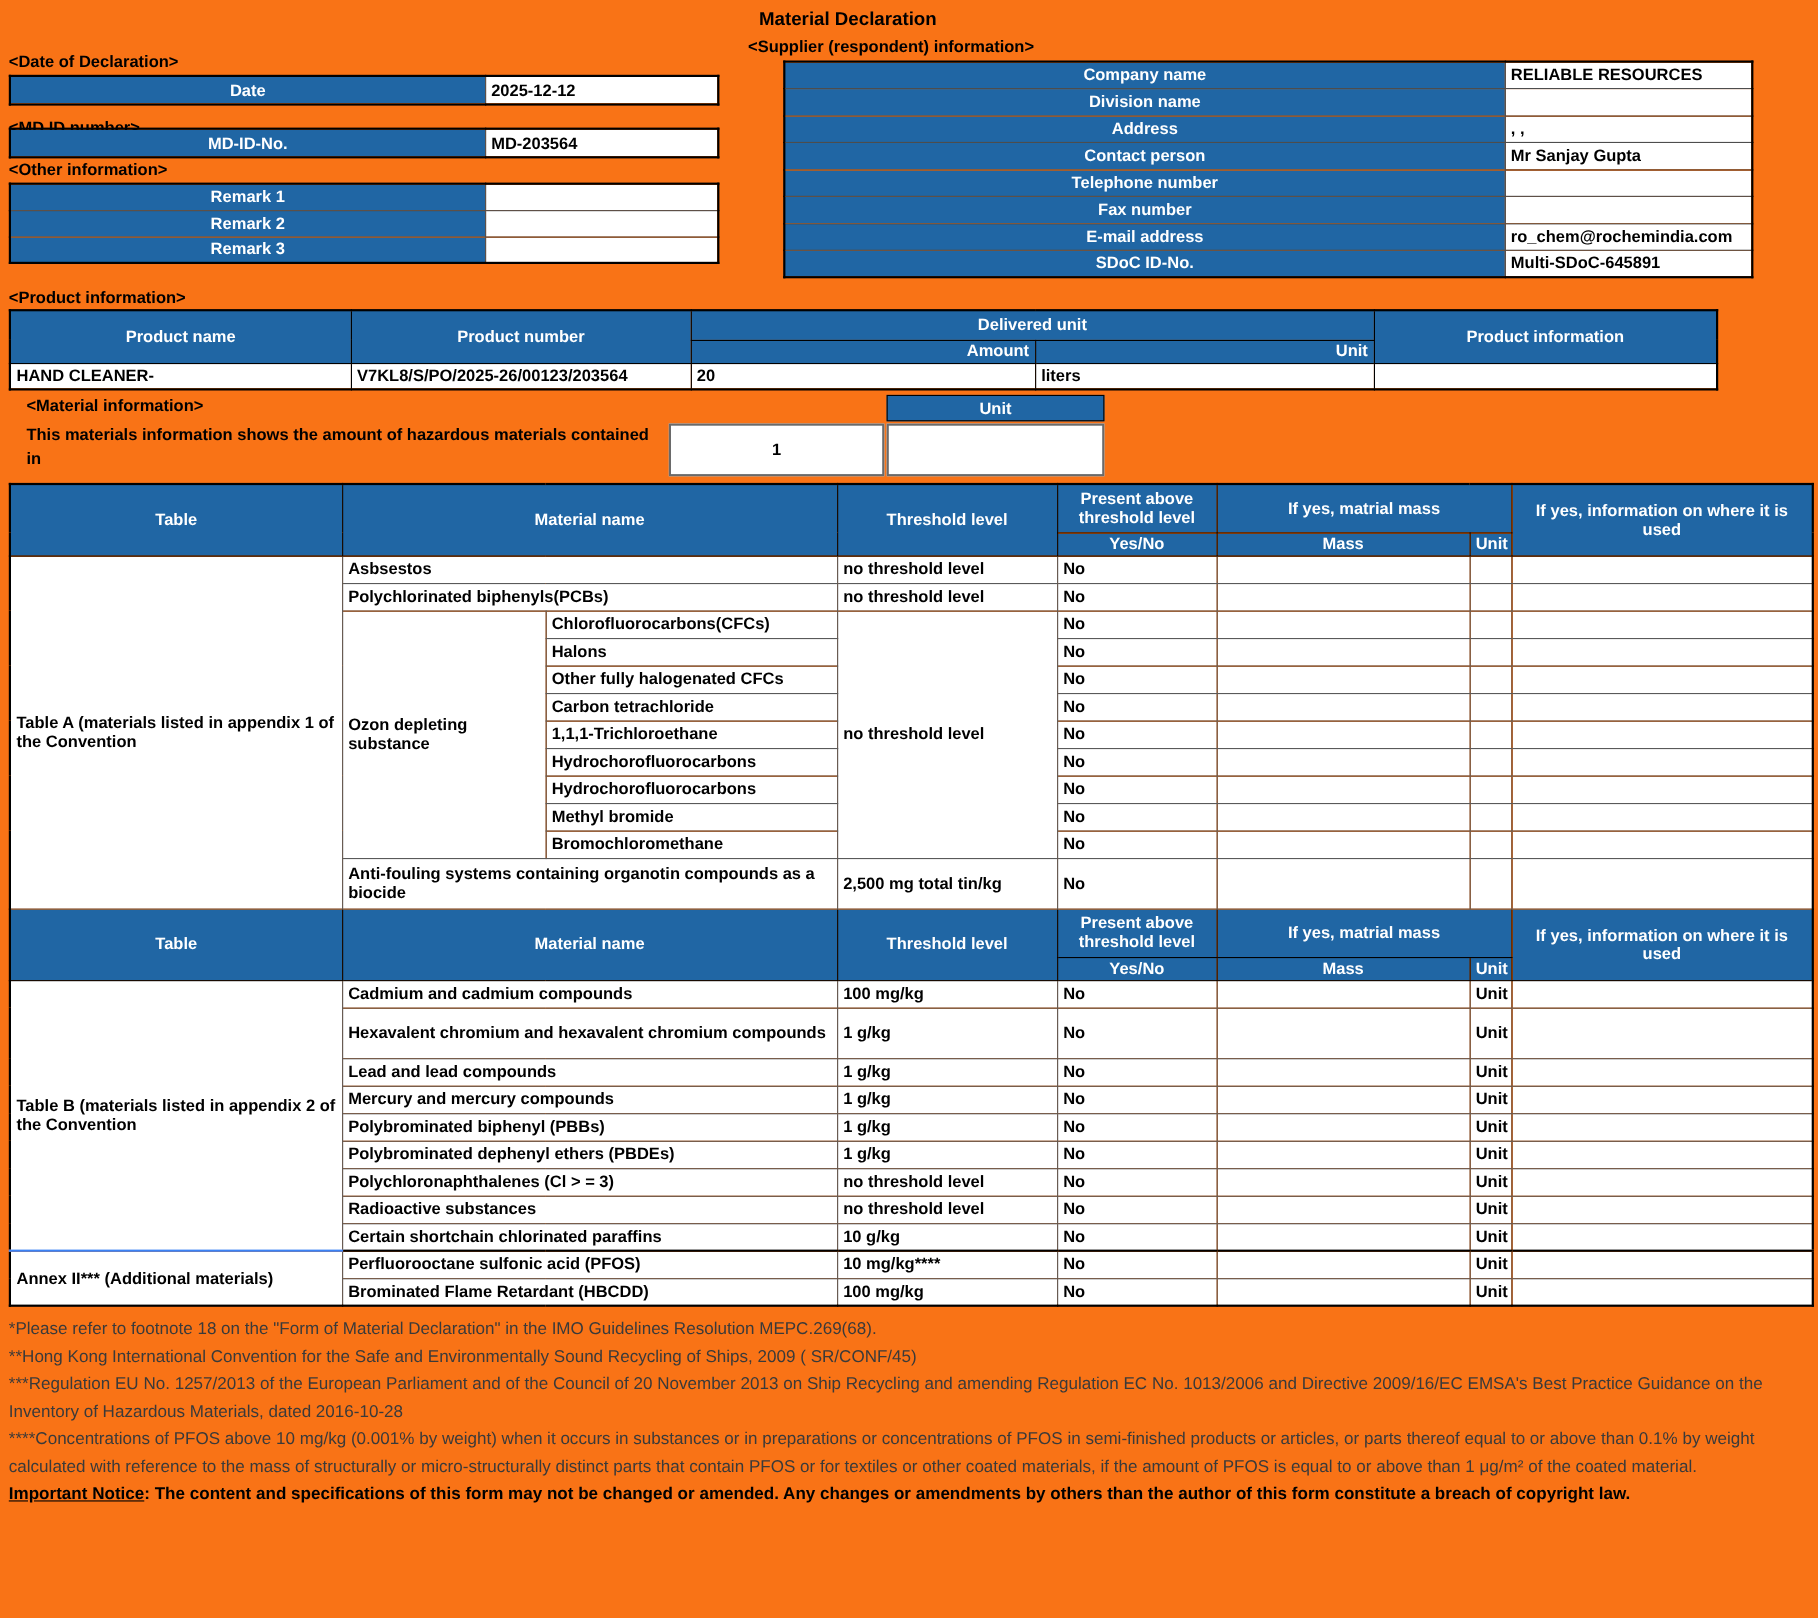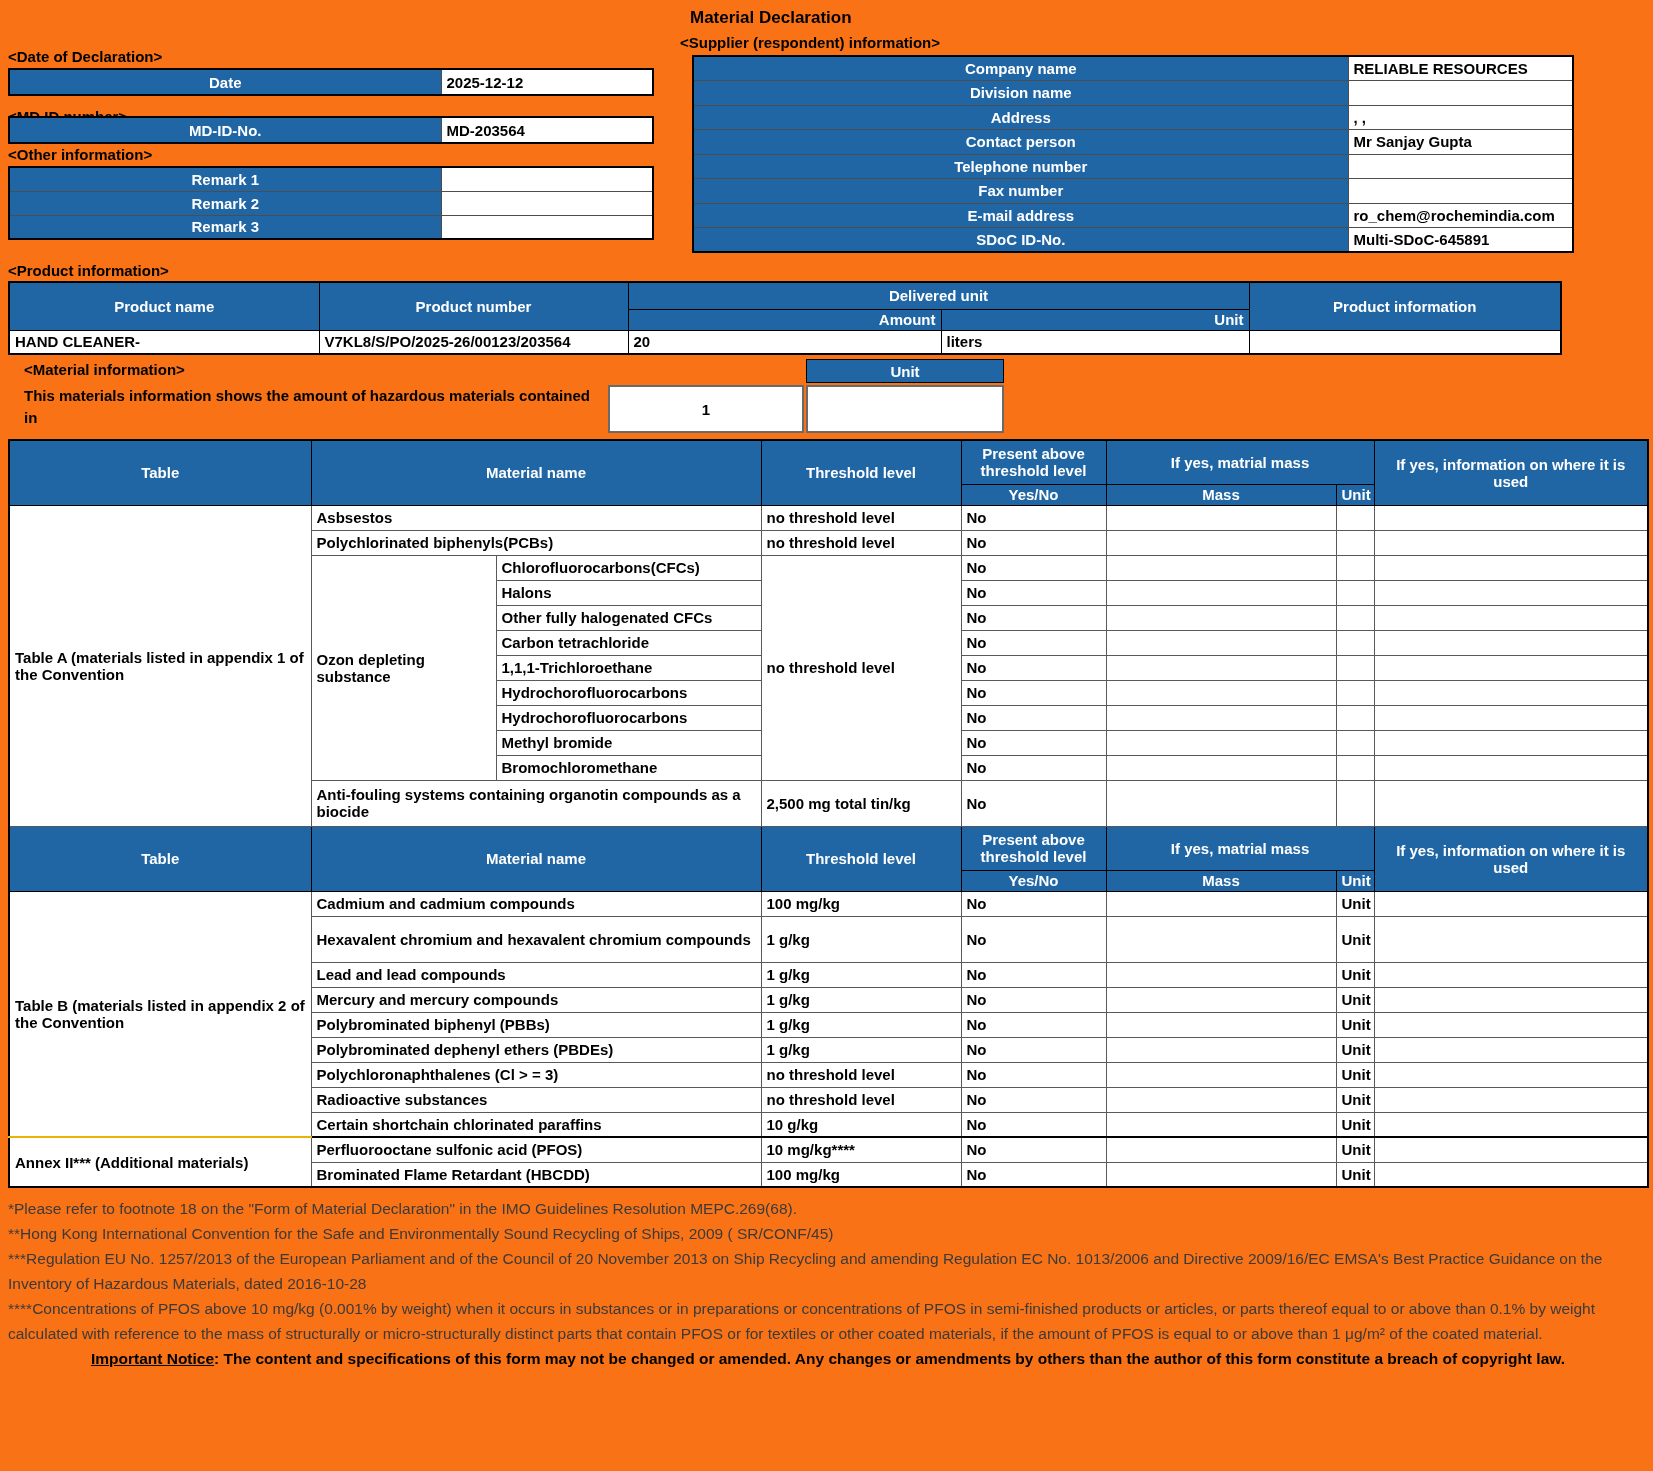--- a/index.html
+++ b/index.html
@@ -46,21 +46,21 @@
   .main tr.hrow1 { height: 44px; }
   .main tr.hrow2 { height: 21px; }
   .main tr.tall { height: 46px; border-radius: 17px; }
   .ctr { text-align: left; margin-top: 39px; }
   .tlabel { vertical-align: middle; text-align: left; }
   .thick-top > td { border-top: 2px solid #000; }
 
   
   .footnotes { margin: 8px 0 0 8px; width: 1640px; font-size: 15.5px; color: #3a3a3a;
                font-weight: normal; line-height: 25px; }
-  .notice { color: #000; font-weight: bold; text-align: center; }
+  .notice { color: #000; font-weight: bold; }
   .notice .ul { text-decoration: underline; }
 </style>
 </head>
 <body>
 
 <div class="page">
 
   <div class="top">
 
     <div class="abs title" style="left:690px; top:8px;">Material Declaration</div>
@@ -109,21 +109,21 @@
         <td class="val"></td>
       </tr>
       <tr>
         <td class="blue">Remark 3</td>
         <td class="val"></td>
       </tr>
     </tbody>
       </table>
 
     <div class="abs sec-label" style="left:680px; top:34px;">&lt;Supplier (respondent) information&gt;</div>
-    <table class="kv supplier-table abs" style="left:692px; top:55px; width:880px;">
+    <table class="kv supplier-table abs" style="left:712px; top:55px; width:880px;">
       <colgroup>
           <col style="width:655px">
           <col style="width:225px">
         </colgroup>
       <tbody>
           <tr>
         <td class="blue">Company name</td>
         <td class="val">RELIABLE RESOURCES</td>
       </tr>
       <tr>
@@ -396,21 +396,21 @@
     <tr>
       <td colspan="2">Certain shortchain chlorinated paraffins</td>
       <td>10 g/kg</td>
       <td class="ctr">No</td>
       <td></td>
       <td>Unit</td>
       <td></td>
     </tr>
 
     <tr class="thick-top">
-      <td class="tlabel" rowspan="2" style="border-top:2px solid #eab308;">Annex II*** (Additional materials)</td>
+      <td class="tlabel" rowspan="2" style="border-top:2px solid #3b82f6;">Annex II*** (Additional materials)</td>
       <td colspan="2">Perfluorooctane sulfonic acid (PFOS)</td>
       <td>10 mg/kg****</td>
       <td class="ctr">No</td>
       <td></td>
       <td>Unit</td>
       <td></td>
     </tr>
     <tr>
       <td colspan="2">Brominated Flame Retardant (HBCDD)</td>
       <td>100 mg/kg</td>

